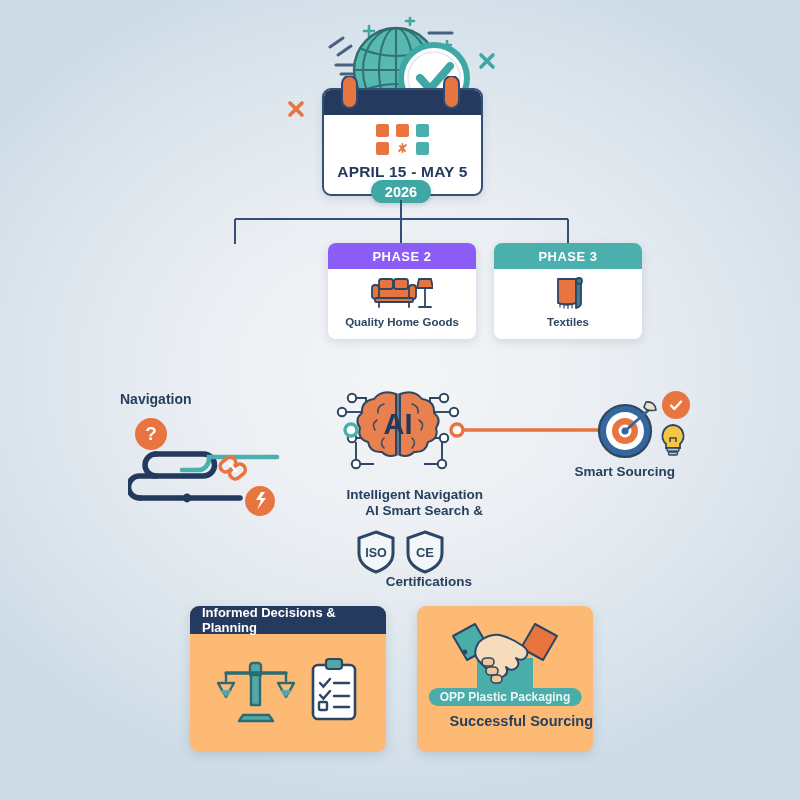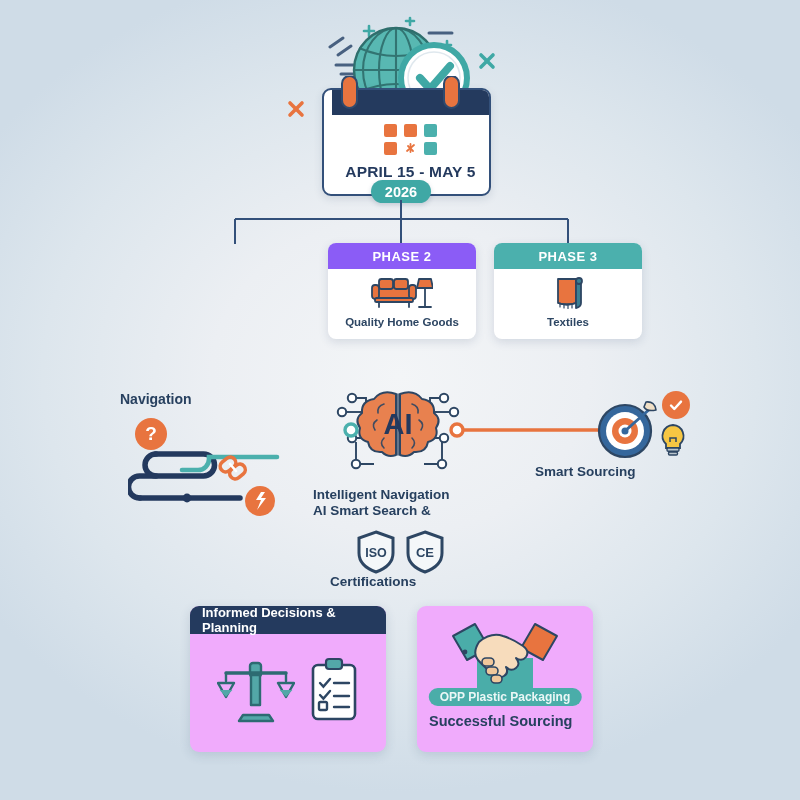--- a/index.html
+++ b/index.html
@@ -17,21 +17,20 @@
   .abs{position:absolute;}
   .nosel{user-select:none;}
 
   
   #calendar-card{
     left:322px;top:88px;width:157px;height:104px;
     background:#fff;border:2px solid #2f4straight;
     border:2px solid #33507a;border-radius:9px;
     box-shadow:0 3px 9px rgba(40,62,95,.13);
     overflow:hidden;
-    padding-left:8px;
   }
   #calendar-head{height:25px;background:#243a5e;}
   #cal-dots{display:flex;justify-content:center;gap:7px;margin-top:9px;}
   #cal-dots2{display:flex;justify-content:center;gap:7px;margin-top:5px;}
   .cdot{width:13px;height:13px;border-radius:2px;}
   #date-text{
     text-align:center;font-size:15.5px;font-weight:700;letter-spacing:.2px;
     color:#243a5e;margin-top:8px;
   }
   #year-badge{
@@ -48,24 +47,24 @@
     display:flex;flex-direction:column;align-items:center;
   }
   .phase-head{
     width:100%;height:26px;display:flex;align-items:center;justify-content:center;
     color:#fff;font-size:13px;font-weight:700;letter-spacing:.5px;
   }
   .phase-ico{height:40px;display:flex;align-items:center;justify-content:center;margin-top:4px;}
   .phase-label{font-size:11.5px;color:#2d4663;font-weight:600;margin-top:3px;text-align:center;padding:0 5px;}
 
   
-  .cap{font-weight:700;color:#27405f;text-align:left;line-height:1.22;}
+  .cap{font-weight:700;color:#27405f;text-align:right;line-height:1.22;}
 
   
-  .panel{background:#f0abfc;border-radius:9px;box-shadow:0 3px 11px rgba(45,70,105,.16);overflow:hidden;}
+  .panel{background:#fdba74;border-radius:9px;box-shadow:0 3px 11px rgba(45,70,105,.16);overflow:hidden;}
   #panel-left{left:190px;top:606px;width:196px;height:146px;}
   #panel-left-head{
     height:28px;background:#243a5e;color:#fff;display:flex;align-items:center;
     padding-left:12px;font-size:13px;font-weight:700;
   }
   #panel-right{left:417px;top:606px;width:176px;height:146px;}
   #opp-badge{
     position:absolute;left:50%;transform:translateX(-50%);top:82px;
     background:#4aada9;color:#eaf7f6;border-radius:11px;padding:2px 11px;
     font-size:12px;font-weight:700;white-space:nowrap;

